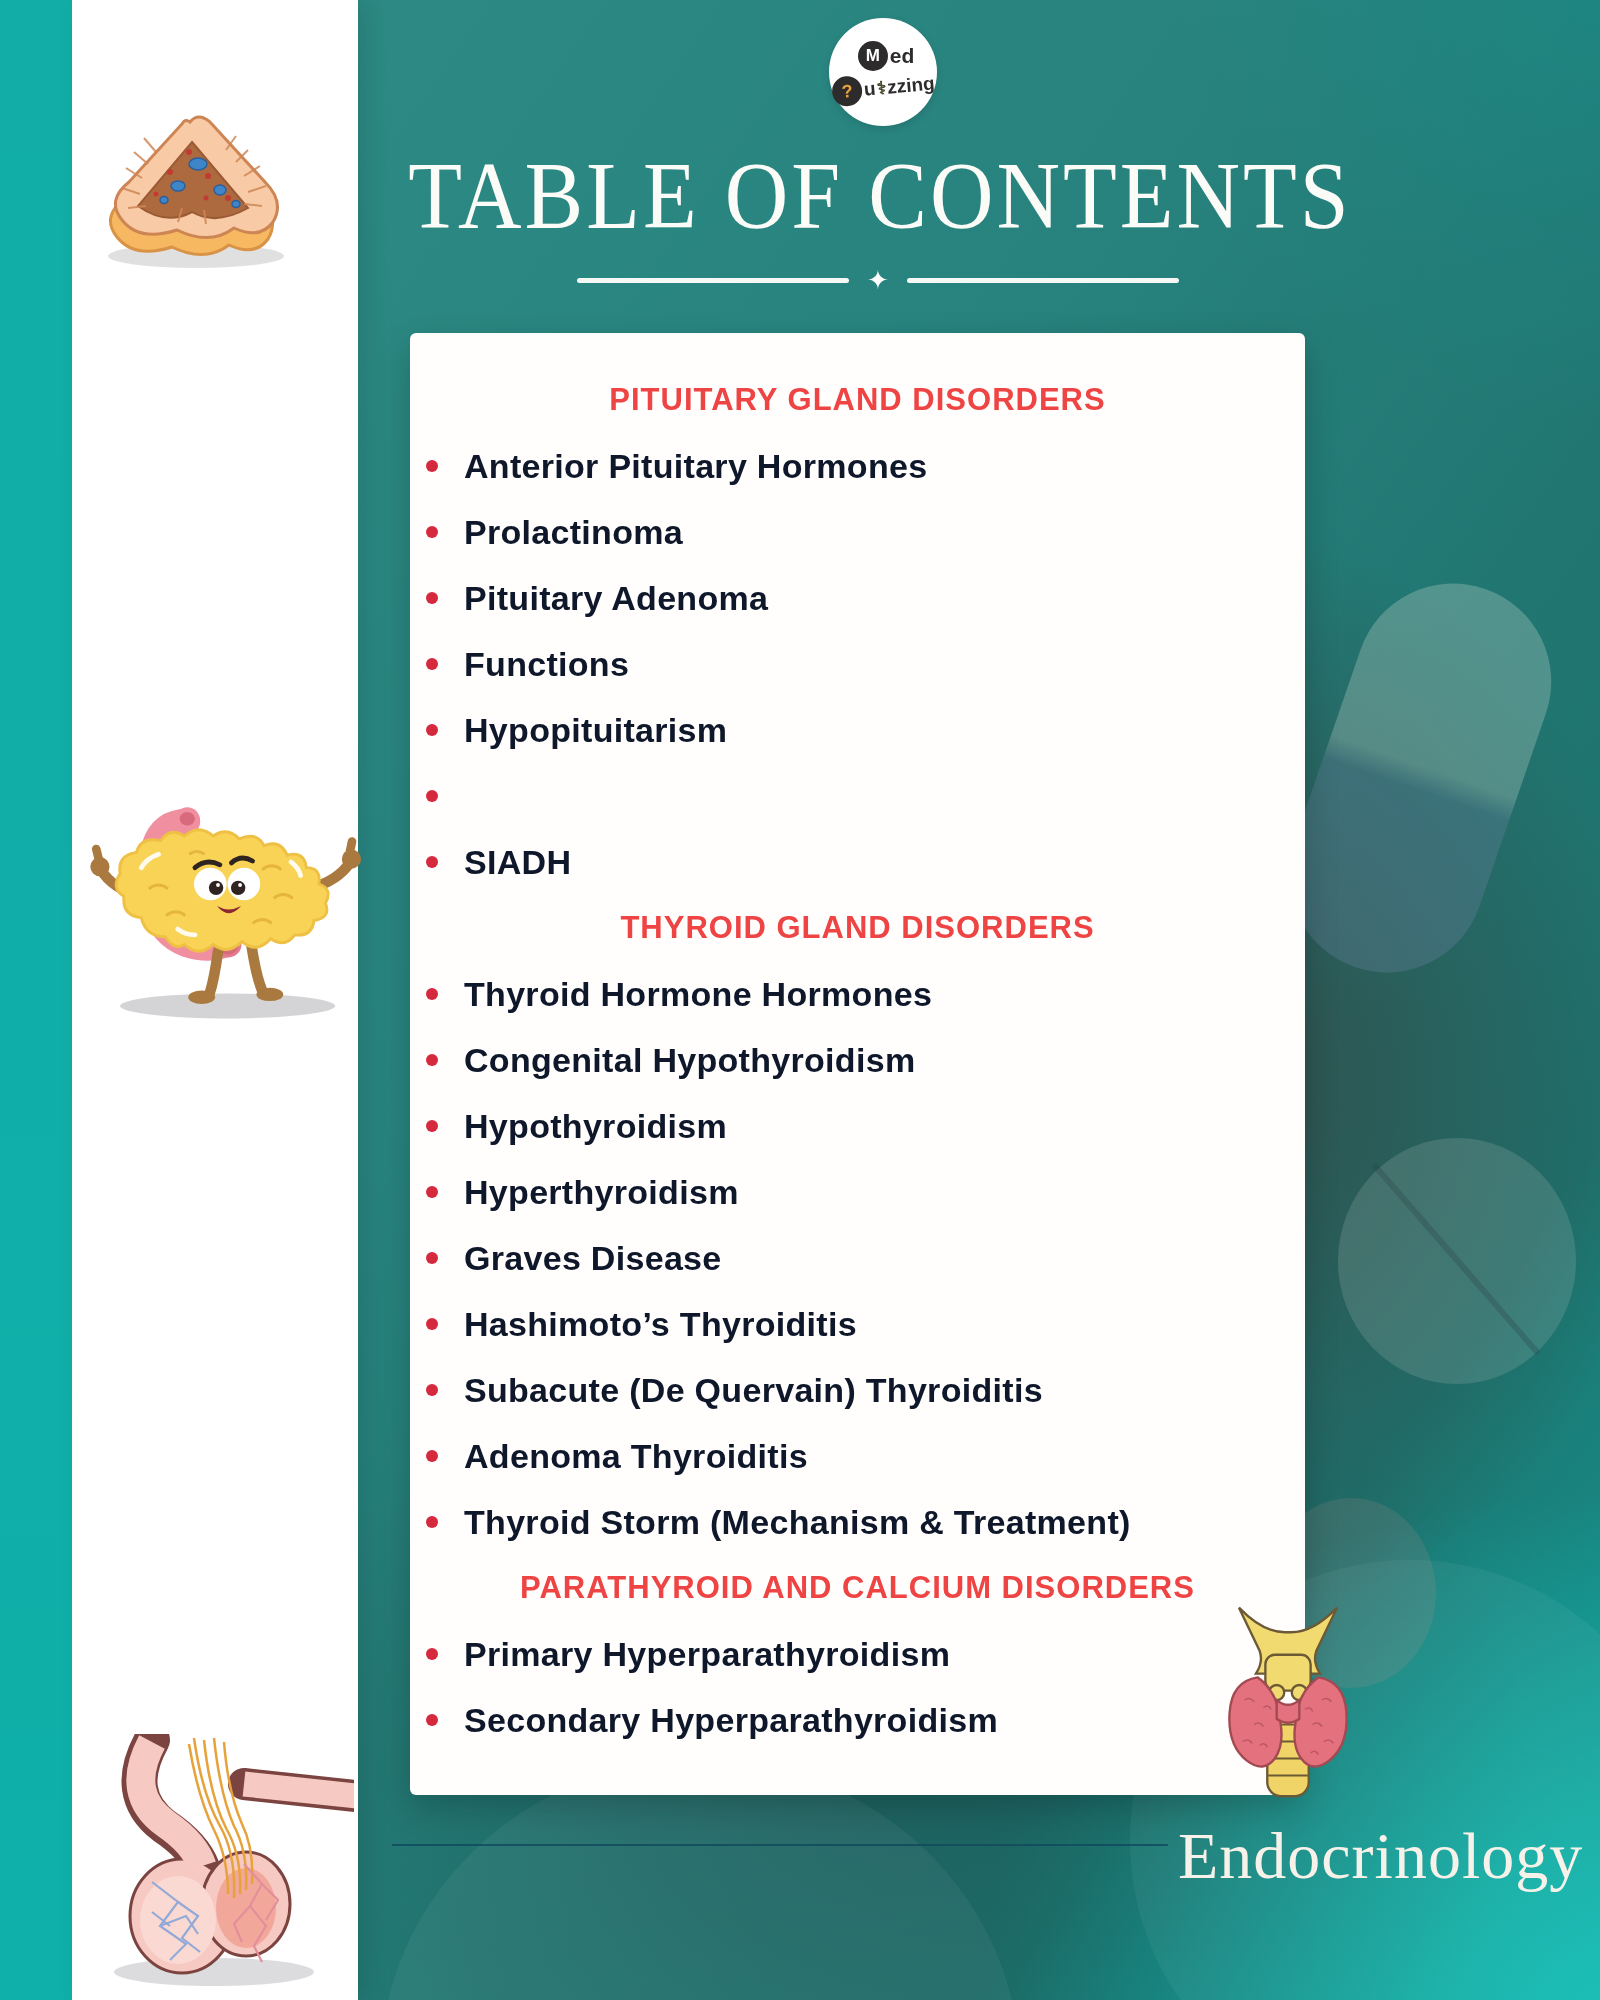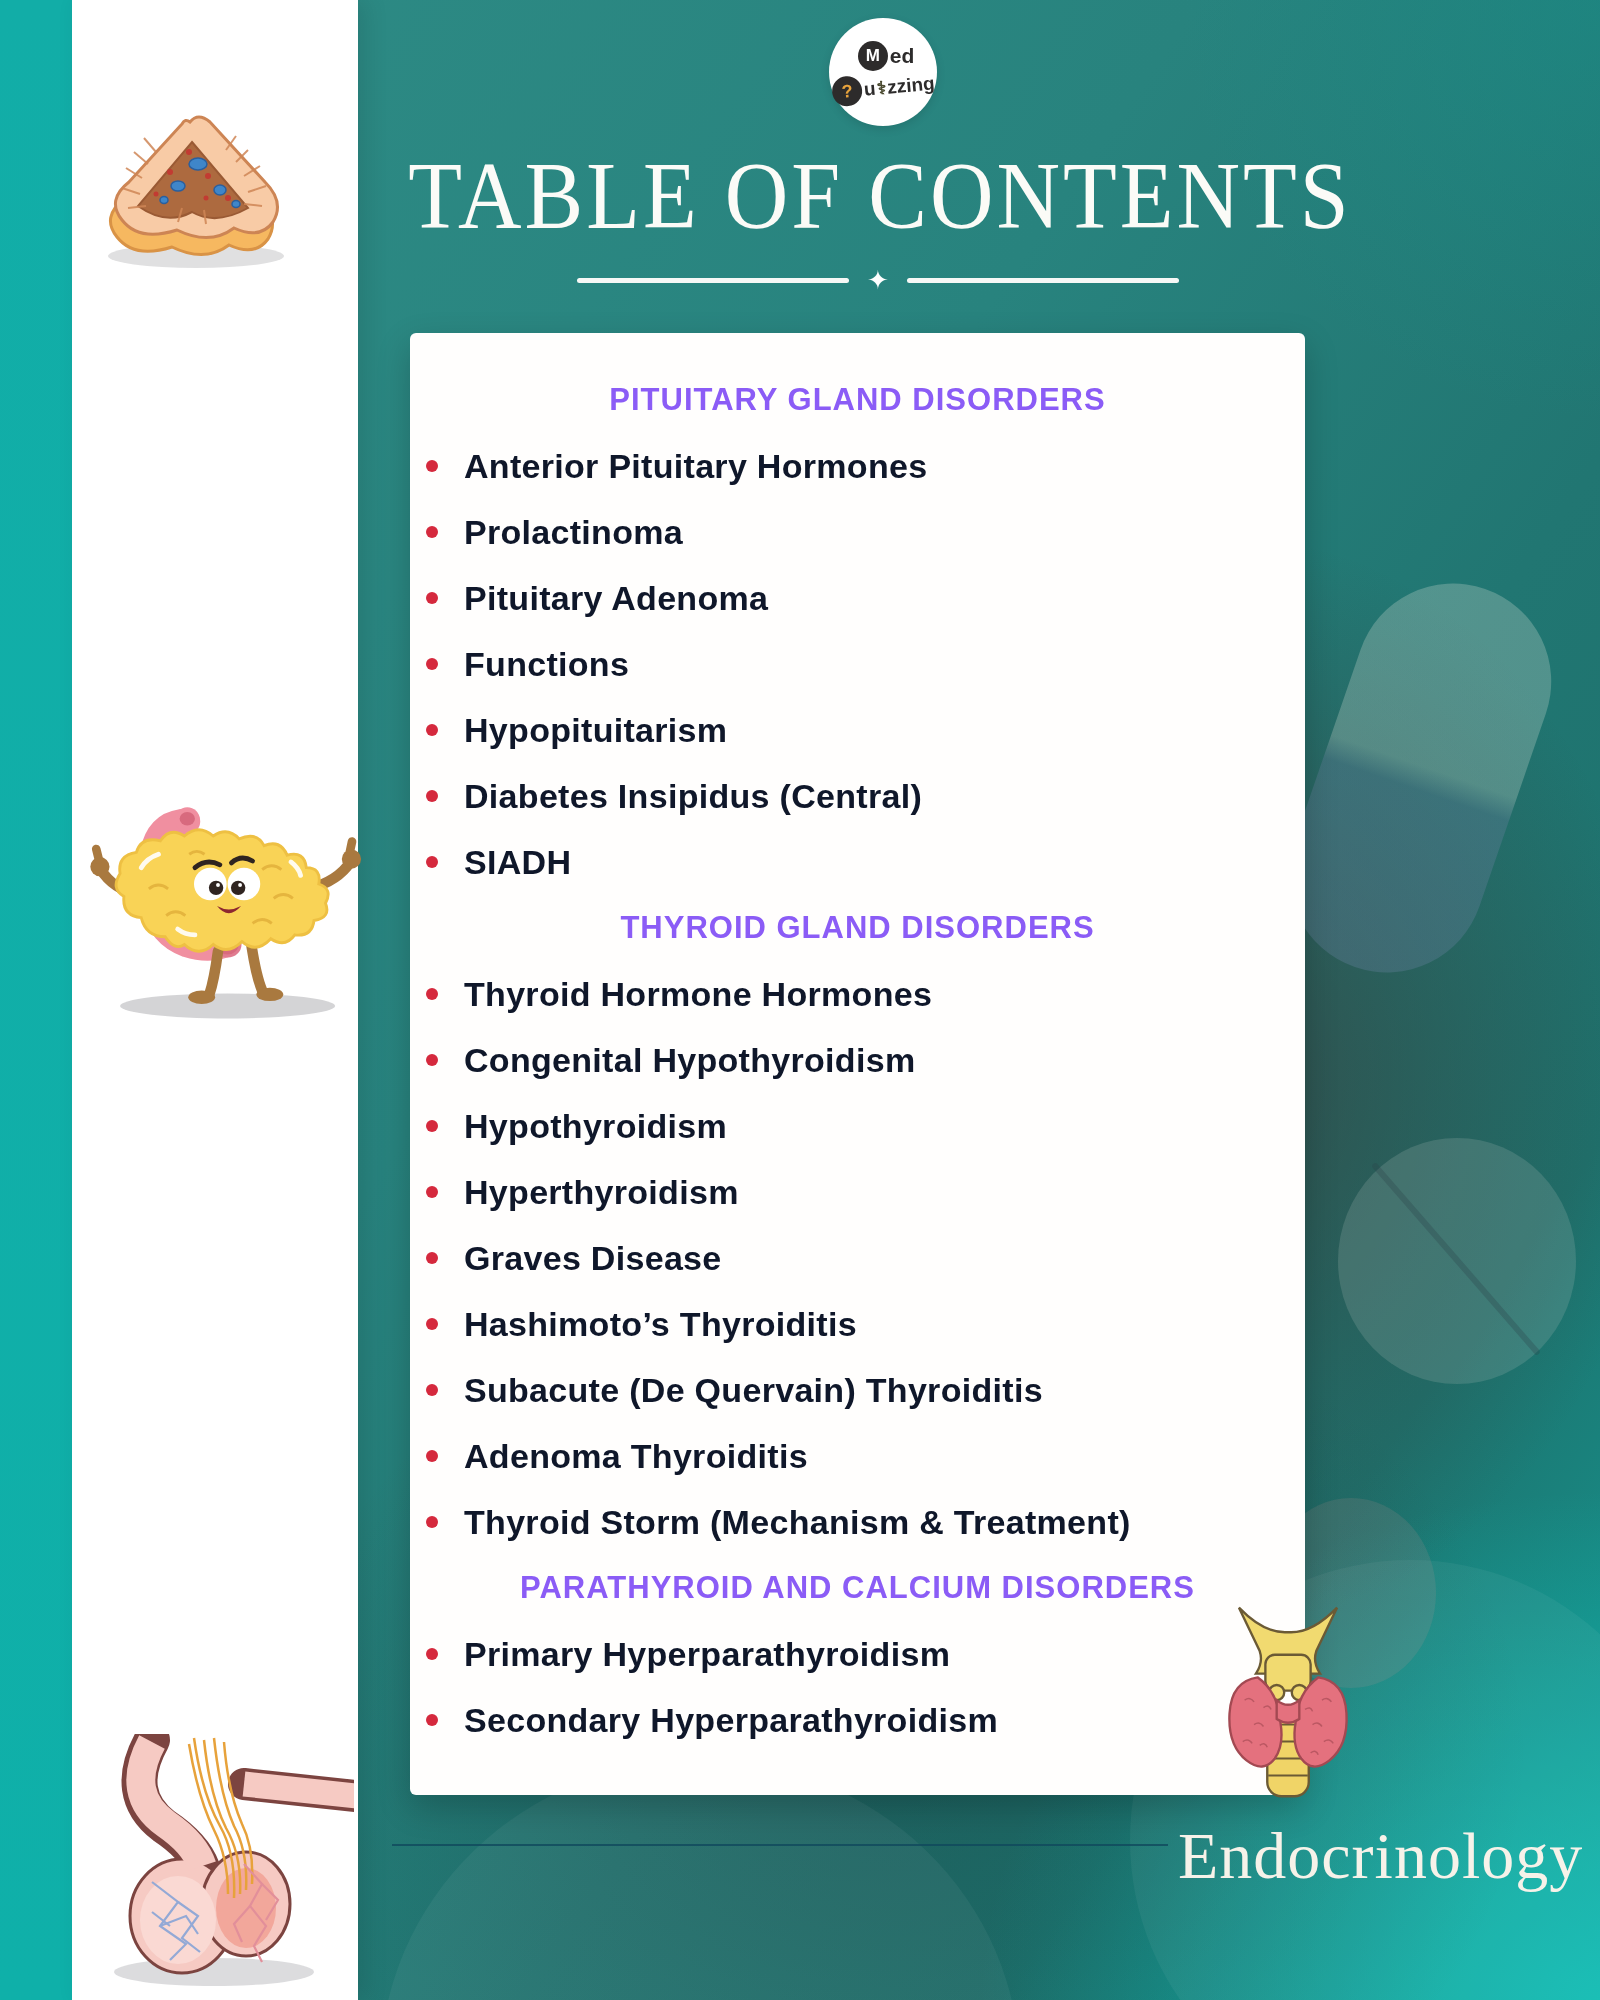--- a/index.html
+++ b/index.html
@@ -48,21 +48,21 @@
   .title{position:absolute;left:360px;top:146px;width:1040px;text-align:center;
     font-family:"Liberation Serif",serif;font-weight:400;color:#fbfbf7;font-size:88px;
     letter-spacing:3px;transform:scaleY(1.08);white-space:nowrap;}
   .divider{position:absolute;left:558px;top:266px;width:640px;height:28px;display:flex;align-items:center;justify-content:center;gap:18px;}
   .divider .line{height:5px;border-radius:3px;background:#f6f8f6;width:272px;}
   .divider .gem{color:#ffffff;font-size:26px;line-height:1;}
 
   .card{position:absolute;left:410px;top:333px;width:895px;height:1462px;background:#fffefd;
     border-radius:6px;box-shadow:0 12px 34px rgba(0,0,0,0.20);padding-top:34px;box-sizing:border-box;}
   .row{height:66px;display:flex;align-items:center;}
-  .row.sec-header{justify-content:center;font-size:31px;font-weight:bold;color:#8b5cf6;letter-spacing:1px;}
+  .row.sec-header{justify-content:center;font-size:31px;font-weight:bold;color:#ef4444;letter-spacing:1px;}
   .row.item{padding-left:16px;font-size:34px;font-weight:bold;color:#0f172a;letter-spacing:0.3px;}
   .row.item .dot{width:12px;height:12px;border-radius:50%;background:#d5293d;margin-right:26px;flex:0 0 auto;}
 
   .footer-line{position:absolute;left:392px;top:1844px;width:776px;height:2px;background:rgba(16,72,92,0.78);}
   .footer-text{position:absolute;left:1178px;top:1818px;font-family:"Liberation Serif",serif;
     font-size:66px;color:#f6f2e9;letter-spacing:1px;}
 </style>
 </head>
 <body>
 
@@ -223,21 +223,20 @@
     <div class="row item">
         <span class="dot"></span>
         <span>Functions</span>
       </div>
     <div class="row item">
         <span class="dot"></span>
         <span>Hypopituitarism</span>
       </div>
     <div class="row item">
         <span class="dot"></span>
-        <span>Diabetes Insipidus (Central)</span>
       </div>
     <div class="row item">
         <span class="dot"></span>
         <span>SIADH</span>
       </div>
 
     <div class="row sec-header">THYROID GLAND DISORDERS</div>
     <div class="row item">
         <span class="dot"></span>
         <span>Thyroid Hormone Hormones</span>

